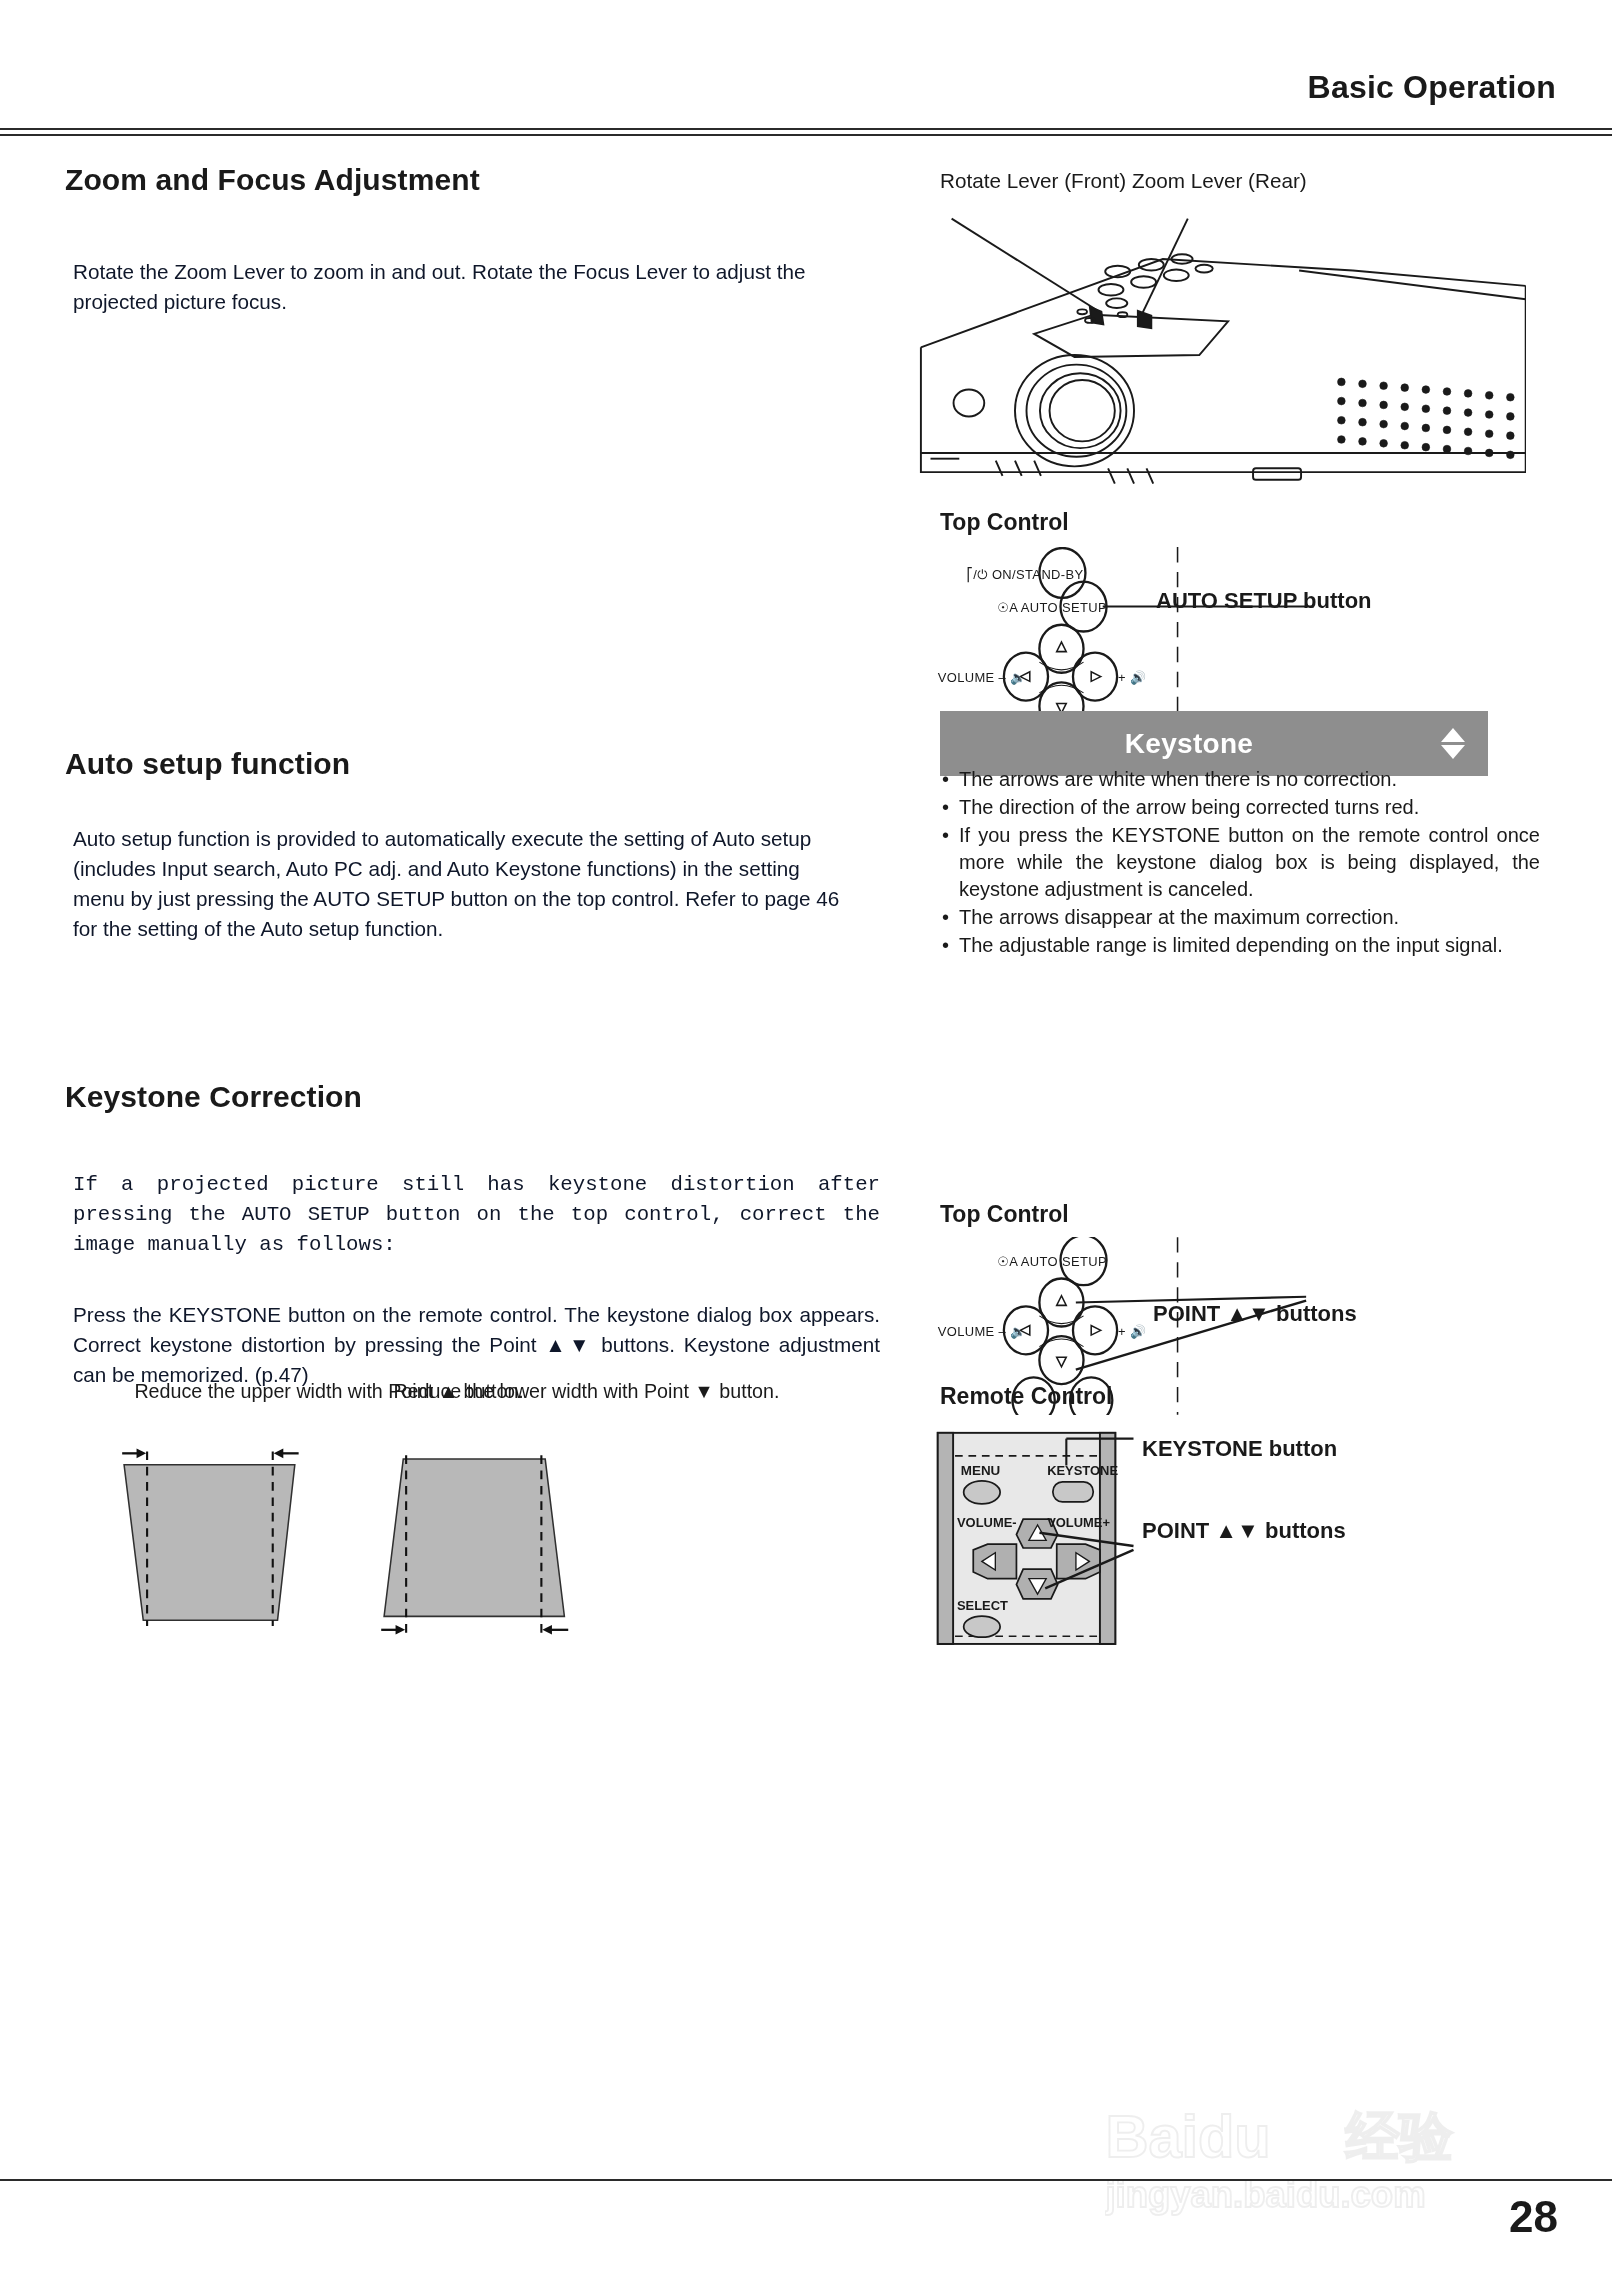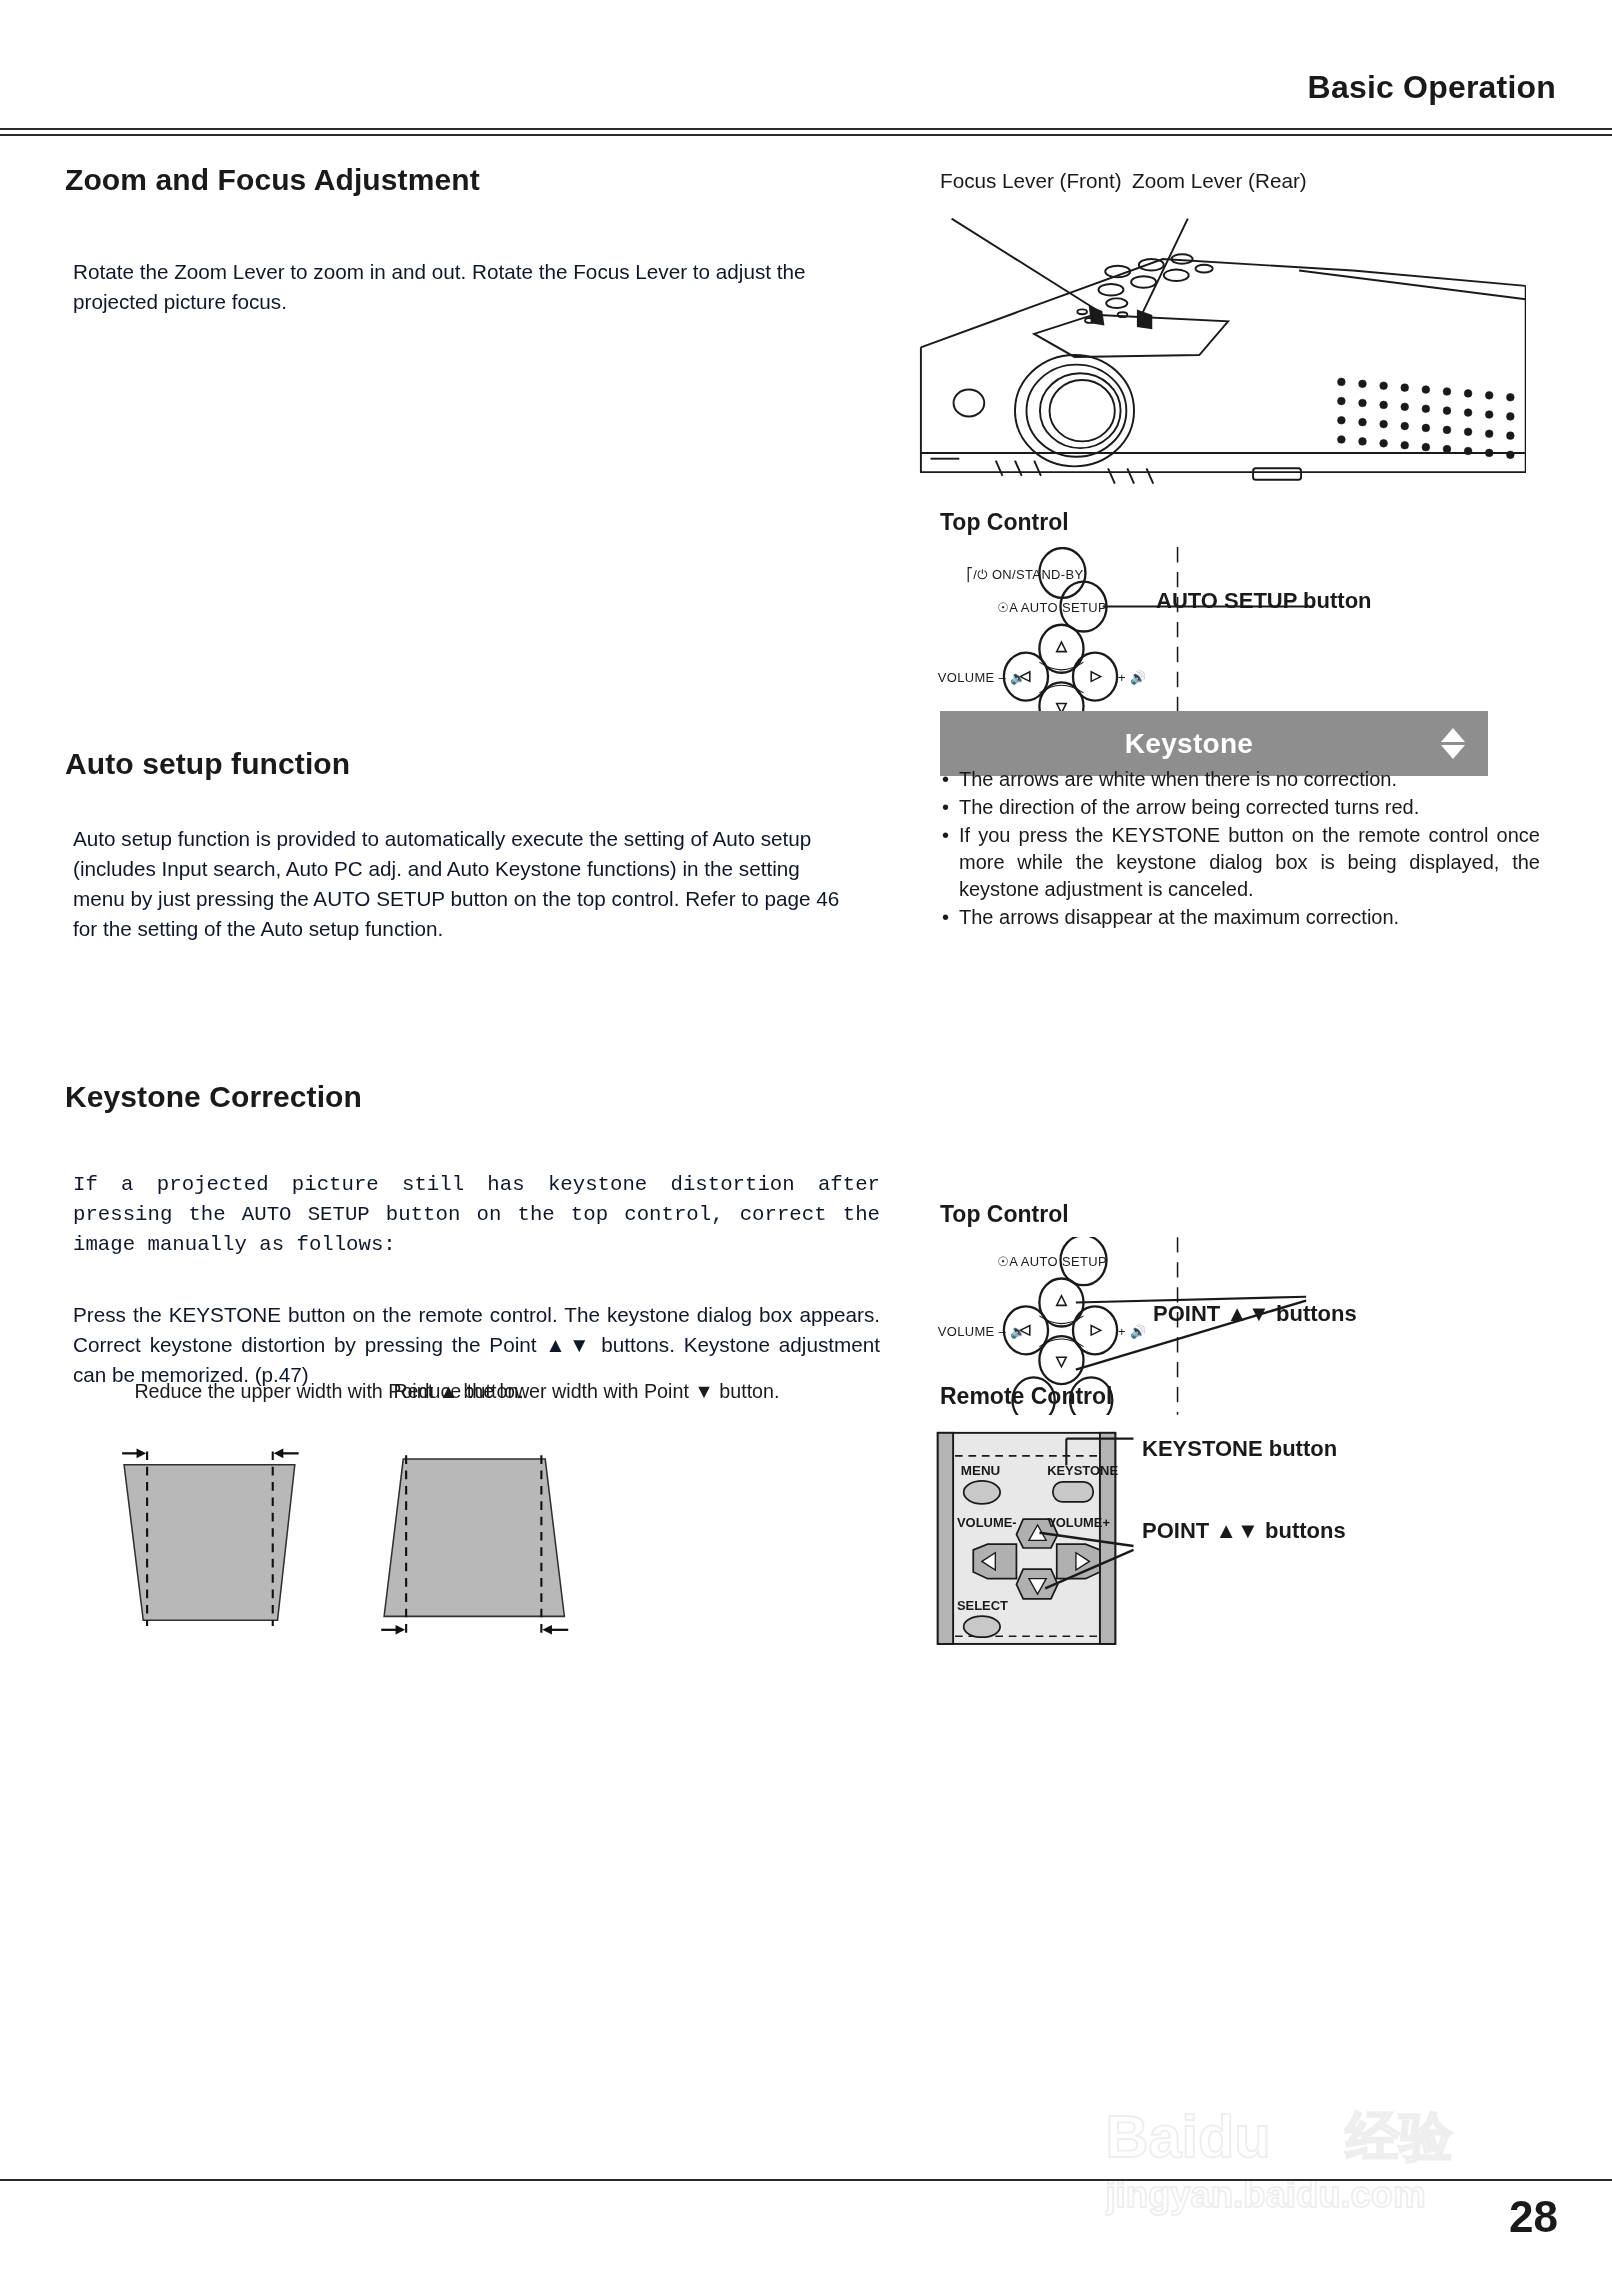--- a/index.html
+++ b/index.html
@@ -288,21 +288,21 @@
         <line x1="5" y1="200" x2="25" y2="200" stroke="#111" stroke-width="2.4"></line>
         <polygon points="30,200 20,195 20,205" fill="#111"></polygon>
         <line x1="200" y1="200" x2="181" y2="200" stroke="#111" stroke-width="2.4"></line>
         <polygon points="173,200 183,195 183,205" fill="#111"></polygon>
       </svg>
     </div>
   </div>
 
   <div class="col-right">
 
-    <div id="lever-caption-focus">Focus Lever (Front)</div>
+    <div id="lever-caption-focus">Rotate Lever (Front)</div>
     <div id="lever-caption-zoom">Zoom Lever (Rear)</div>
 
     <svg id="projector-art" width="615" height="288" viewBox="0 0 640 300">
       <g fill="none" stroke="#1a1a1a" stroke-width="2">
 
         <line x1="42" y1="8" x2="196" y2="105"></line>
         <line x1="288" y1="8" x2="240" y2="108"></line>
 
         <path d="M10,142 L262,50 L460,62 L640,78"></path>
         <path d="M404,62 L640,92"></path>
@@ -427,20 +427,21 @@
         <span class="osd-arrow-up"></span>
         <span class="osd-arrow-down"></span>
       </div>
     </div>
 
     <ul class="bullets">
       <li>The arrows are white when there is no correction.</li>
       <li>The direction of the arrow being corrected turns red.</li>
       <li>If you press the KEYSTONE button on the remote control once more while the keystone dialog box is being displayed, the keystone adjustment is canceled.</li>
       <li>The arrows disappear at the maximum correction.</li>
+      <li>The adjustable range is limited depending on the input signal.</li>
     </ul>
 
     <h3 class="subhead" id="topcontrol-label-2">Top Control</h3>
 
     <svg id="topcontrol-art-2" width="403" height="178" viewBox="0 0 420 185">
       <g fill="none" stroke="#1a1a1a" stroke-width="2.4">
         <ellipse cx="160" cy="24" rx="24" ry="26"></ellipse>
         <ellipse cx="137" cy="68" rx="23" ry="25"></ellipse>
         <ellipse cx="100" cy="97" rx="23" ry="25"></ellipse>
         <ellipse cx="172" cy="97" rx="23" ry="25"></ellipse>

